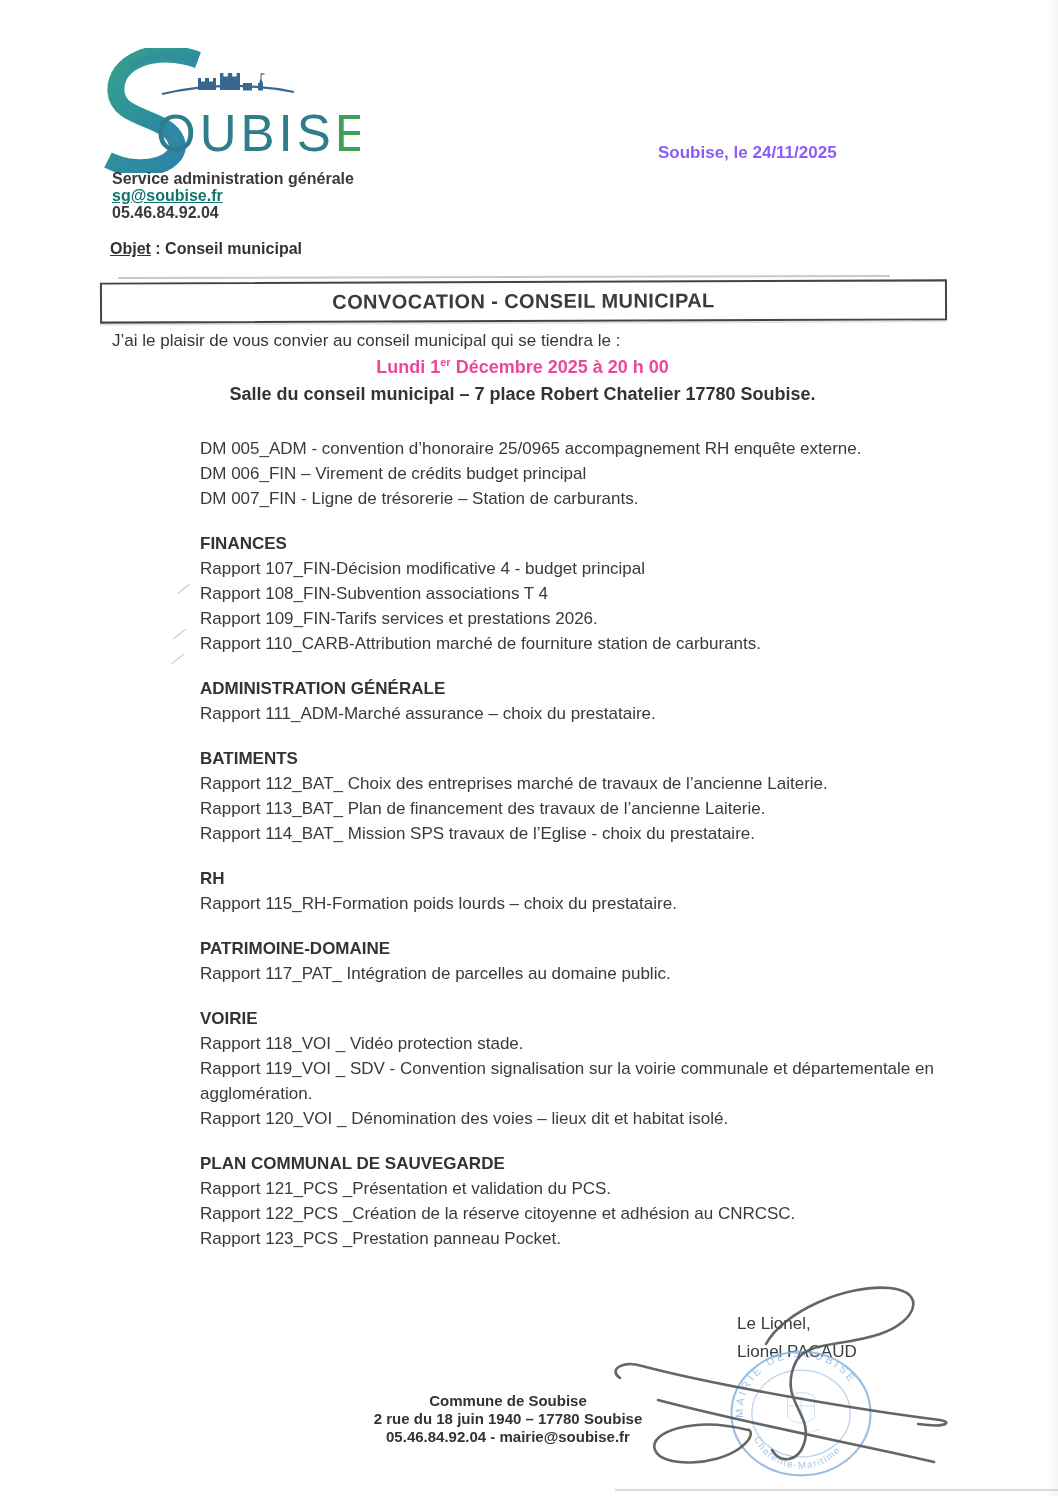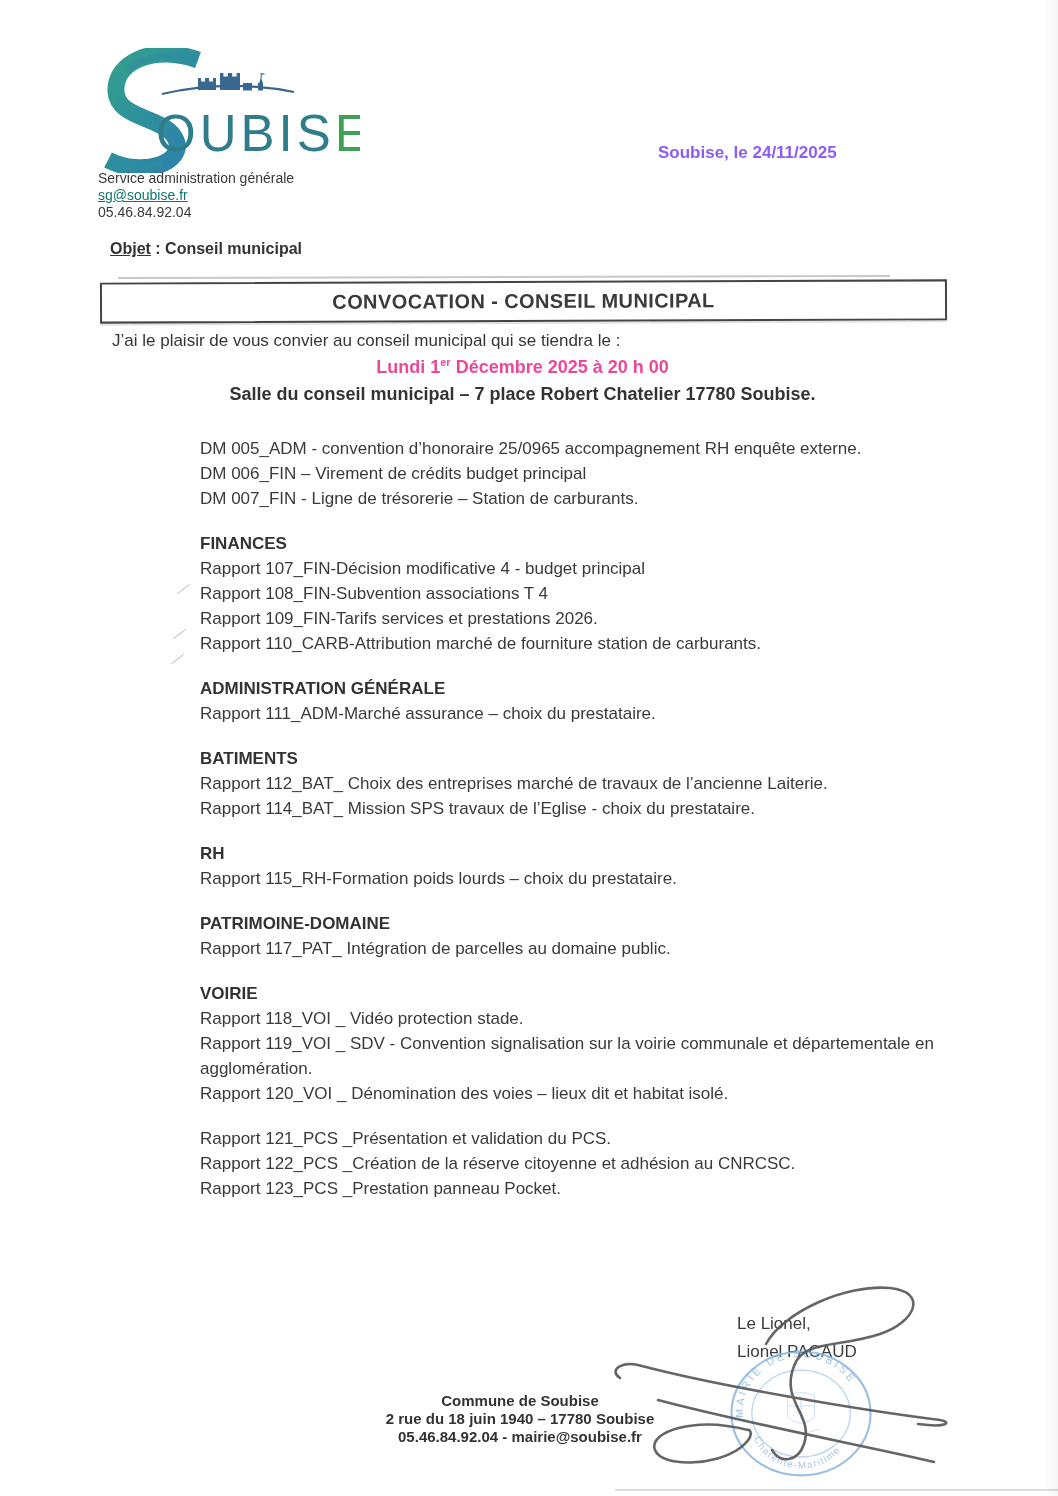--- a/index.html
+++ b/index.html
@@ -3,21 +3,21 @@
 <meta charset="utf-8">
 <style>
   html,body{margin:0;padding:0;background:#ffffff;}
   .page{
     position:relative;width:1058px;height:1496px;background:#ffffff;
     font-family:"Liberation Sans", sans-serif;color:#333333;overflow:hidden;
   }
   
   .logo{position:absolute;left:100px;top:48px;width:260px;height:125px;}
   .date-line{position:absolute;left:658px;top:126px;font-size:17px;font-weight:bold;color:#8b5cf6;margin-top:17px;}
-  .service-block{position:absolute;left:98px;top:170px;font-size:14px;font-weight:normal;line-height:17px;color:#3a3a3a;}
+  .service-block{position:absolute;left:112px;top:170px;font-size:16px;font-weight:bold;line-height:17px;color:#3a3a3a;}
   .service-block a{color:#0f766e;text-decoration:underline;}
   .objet-line{position:absolute;left:110px;top:240px;font-size:16px;font-weight:bold;color:#333;}
   .objet-line .u{text-decoration:underline;}
   
   .title-shadow{position:absolute;left:118px;top:276px;width:772px;height:2px;background:#c9c9c9;transform:rotate(-0.15deg);}
   .title-box{
     position:absolute;left:100px;top:281px;width:843px;height:37px;
     border:2px solid #454545;transform:rotate(-0.22deg);
     display:flex;align-items:center;justify-content:center;
     box-shadow:0 2px 0 #e3e3e3;
@@ -36,21 +36,21 @@
   
   .check{position:absolute;width:17px;height:0;border-top:2px solid #d2d2d2;border-radius:40%;transform:rotate(-38deg);}
   .check.c1{left:175px;top:588px;}
   .check.c2{left:171px;top:633px;}
   .check.c3{left:169px;top:658px;}
   
   .maire-block{position:absolute;left:737px;top:1310px;font-size:17px;line-height:28px;color:#3c3c3c;}
   .stamp{position:absolute;left:723px;top:1346px;width:156px;height:140px;opacity:.85;}
   .scribble{position:absolute;left:598px;top:1282px;width:392px;height:206px;}
   
-  .footer{position:absolute;left:320px;top:1392px;width:400px;text-align:center;
+  .footer{position:absolute;left:308px;top:1392px;width:400px;text-align:center;
           font-size:15px;font-weight:bold;line-height:18px;color:#333;}
   .scan-line{position:absolute;left:615px;top:1489px;width:443px;height:2px;background:#dcdcdc;}
   .edge-band{position:absolute;right:0;top:0;width:14px;height:100%;
              background:linear-gradient(to right,rgba(0,0,0,0),rgba(0,0,0,0.04));}
 </style>
 </head>
 <body>
 
 <div class="page">
 
@@ -123,37 +123,39 @@
         <div class="sec-item">Rapport 109_FIN-Tarifs services et prestations 2026.</div>
         <div class="sec-item">Rapport 110_CARB-Attribution marché de fourniture station de carburants.</div>
       </div>
       <div class="section">
         <div class="sec-h">ADMINISTRATION GÉNÉRALE</div>
         <div class="sec-item">Rapport 111_ADM-Marché assurance – choix du prestataire.</div>
       </div>
       <div class="section">
         <div class="sec-h">BATIMENTS</div>
         <div class="sec-item">Rapport 112_BAT_ Choix des entreprises marché de travaux de l’ancienne Laiterie.</div>
+        <div class="sec-item">Rapport 113_BAT_ Plan de financement des travaux de l’ancienne Laiterie.</div>
         <div class="sec-item">Rapport 114_BAT_ Mission SPS travaux de l’Eglise - choix du prestataire.</div>
       </div>
       <div class="section">
         <div class="sec-h">RH</div>
         <div class="sec-item">Rapport 115_RH-Formation poids lourds – choix du prestataire.</div>
       </div>
       <div class="section">
         <div class="sec-h">PATRIMOINE-DOMAINE</div>
         <div class="sec-item">Rapport 117_PAT_ Intégration de parcelles au domaine public.</div>
       </div>
       <div class="section">
         <div class="sec-h">VOIRIE</div>
         <div class="sec-item">Rapport 118_VOI _ Vidéo protection stade.</div>
         <div class="sec-item">Rapport 119_VOI _ SDV - Convention signalisation sur la voirie communale et départementale en agglomération.</div>
         <div class="sec-item">Rapport 120_VOI _ Dénomination des voies – lieux dit et habitat isolé.</div>
       </div>
       <div class="section">
+        <div class="sec-h">PLAN COMMUNAL DE SAUVEGARDE</div>
         <div class="sec-item">Rapport 121_PCS _Présentation et validation du PCS.</div>
         <div class="sec-item">Rapport 122_PCS _Création de la réserve citoyenne et adhésion au CNRCSC.</div>
         <div class="sec-item">Rapport 123_PCS _Prestation panneau Pocket.</div>
       </div>
     </div>
 
   <div class="check c1"></div>
   <div class="check c2"></div>
   <div class="check c3"></div>
 

